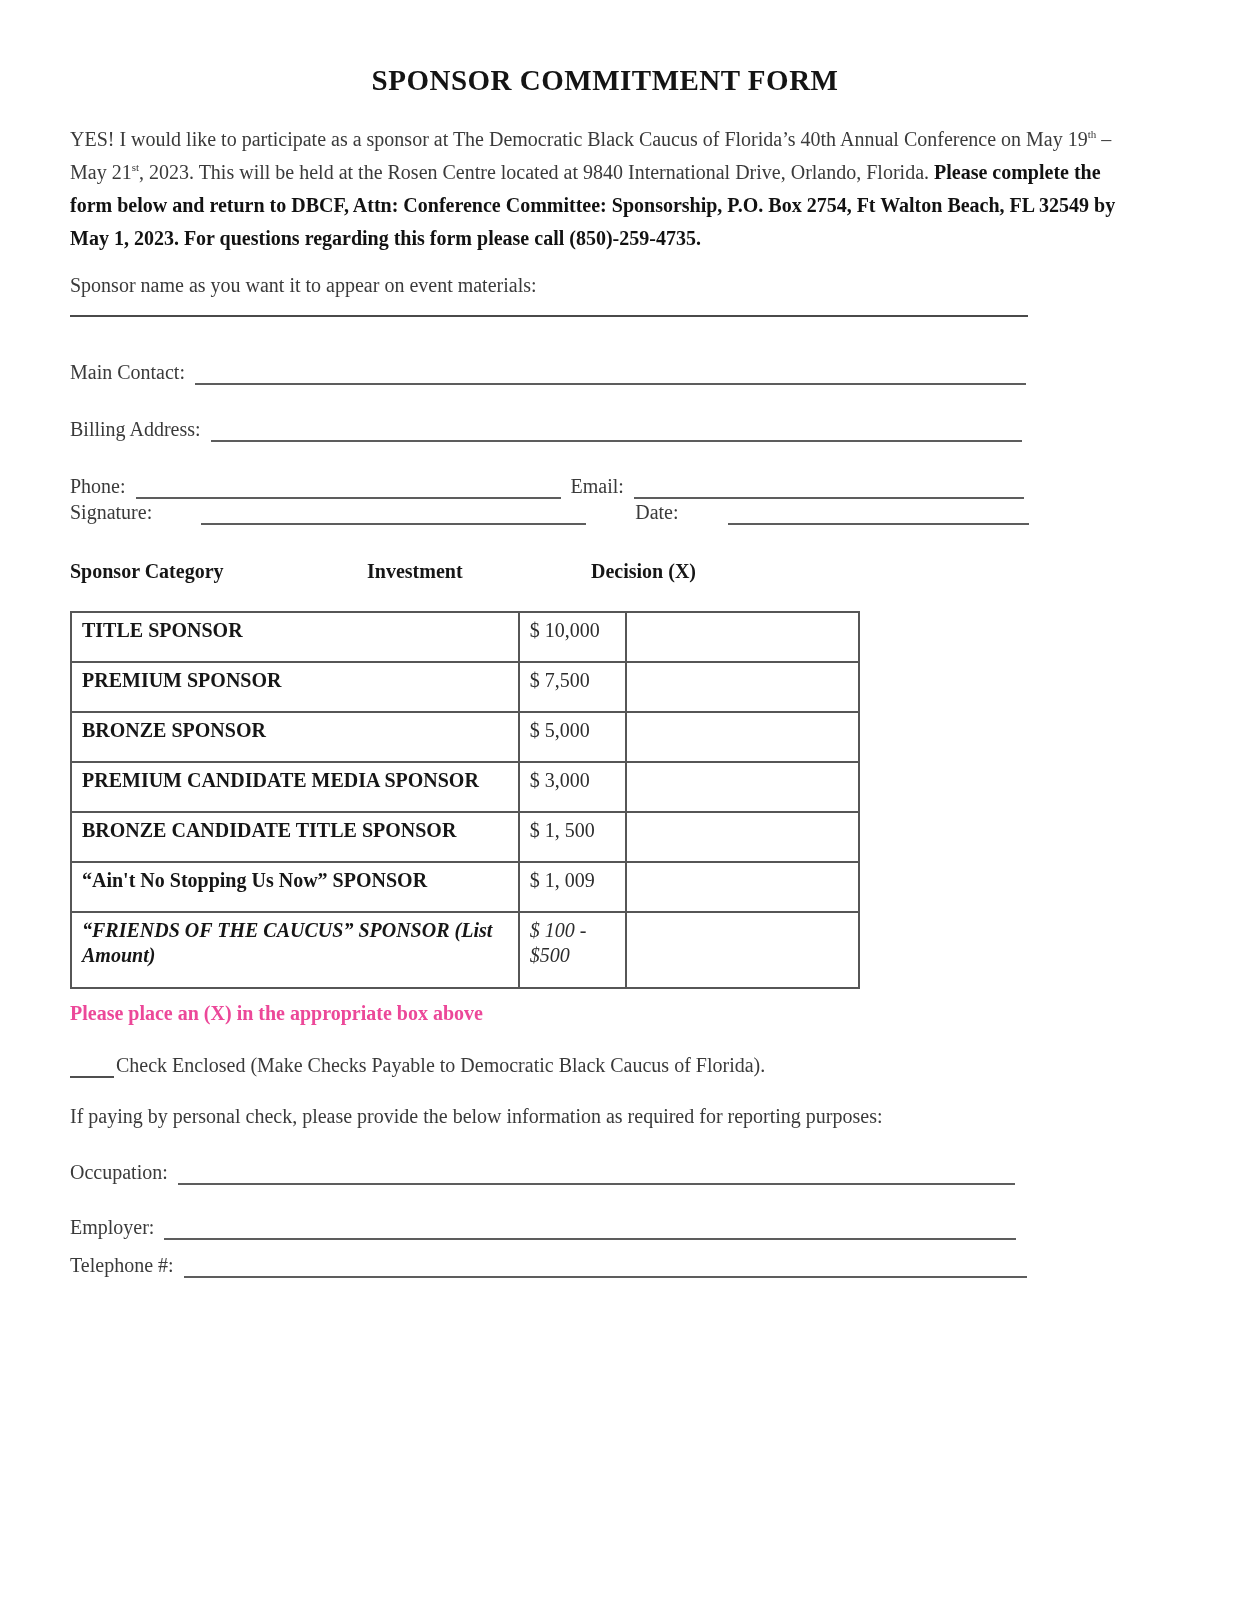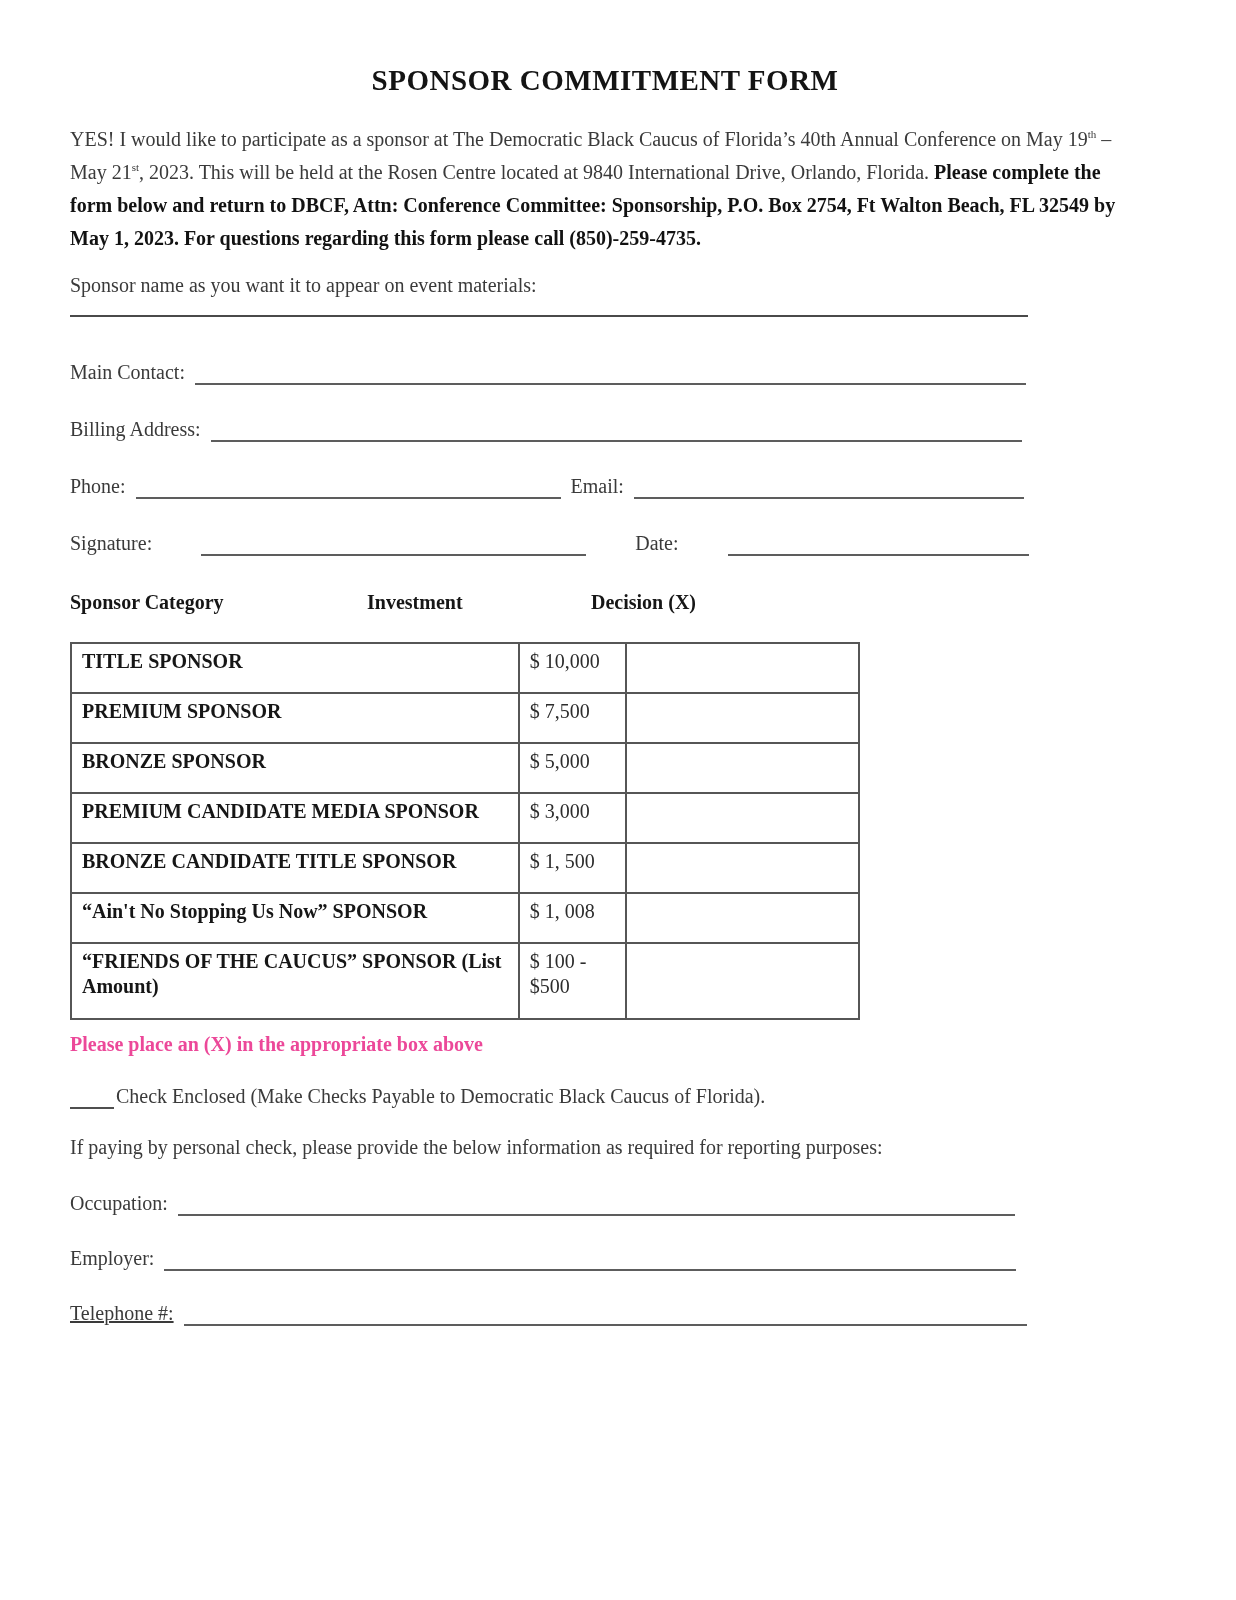--- a/index.html
+++ b/index.html
@@ -50,21 +50,21 @@
     height:24px;
   }
   .line.grow { flex:1 1 auto; margin-left:10px; }
   .line.fixed-phone { width:425px; margin-left:10px; }
   .line.fixed-sig   { width:385px; margin-left:10px; }
   .lbl.second { margin-left:10px; }
 
   .row-contact   { margin-top:42px; width:956px; }
   .row-billing   { margin-top:31px; width:952px; }
   .row-phone     { margin-top:31px; width:954px; }
-  .row-signature { margin-top:31px; width:959px;gap:39px; }
+  .row-signature { width:959px;gap:39px; }
 
   .tbl-headers {
     margin-top:34px;
     display:grid;
     grid-template-columns:297px 224px 1fr;
     font-size:20px; font-weight:700; color:#161616;
     line-height:24px;
   }
 
   table.sponsor-table {
@@ -77,21 +77,21 @@
     border:2px solid #565656;
     vertical-align:top;
     font-size:20px;
     line-height:25px;
     padding:5px 8px 14px 10px;
   }
   td.cat { width:442px; font-weight:700; color:#161616; }
   td.inv { width:106px; color:#2c2c2c; }
   td.dec { width:230px; }
   tr.std td { height:50px; }
-  tr.tall td { height:76px; }
+  tr.tall td { height:76px;font-style:italic; }
 
   p.bold-note {
     margin-top:12px;
     font-size:20px; font-weight:700; color:#ec4899;
     line-height:25px;
   }
   .check-row {
     margin-top:27px;
     font-size:20px; color:#3a3a3a; line-height:25px;
     display:flex; align-items:flex-end;
@@ -99,21 +99,21 @@
   .check-blank {
     display:inline-block; width:44px; height:20px;
     border-bottom:2px solid #4f4f4f; margin-right:2px;
   }
   p.paying-note {
     margin-top:26px;
     font-size:20px; color:#3a3a3a; line-height:25px;
   }
   .row-occupation { margin-top:30px; width:945px; }
   .row-employer   { margin-top:29px; width:946px; }
-  .row-telephone  { margin-top:29px; width:957px;text-decoration:underline; }
+  .row-telephone  { margin-top:12px; width:957px; }
 </style>
 </head>
 <body>
 
 <div class="page">
 
   <h1 class="title">SPONSOR COMMITMENT FORM</h1>
 
   <p class="intro"><span>YES! I would like to participate as a sponsor at The Democratic Black Caucus of Florida’s 40th Annual Conference on May 19</span><sup>th</sup><span> – May 21</span><sup>st</sup><span>, 2023.  This will be held at the Rosen Centre located at 9840 International Drive, Orlando, Florida.   </span><b>Please complete the form below and return to DBCF, Attn: Conference Committee: Sponsorship, P.O. Box 2754, Ft Walton Beach, FL  32549 by May 1,  2023. For questions regarding this form please call (850)-259-4735.</b></p>
 
@@ -172,21 +172,21 @@
         <td class="inv">$ 3,000</td>
         <td class="dec"></td>
       </tr>
       <tr class="std">
         <td class="cat">BRONZE CANDIDATE TITLE SPONSOR</td>
         <td class="inv">$ 1, 500</td>
         <td class="dec"></td>
       </tr>
       <tr class="std">
         <td class="cat">“Ain't No Stopping Us Now” SPONSOR</td>
-        <td class="inv">$ 1, 008</td>
+        <td class="inv">$ 1, 009</td>
         <td class="dec"></td>
       </tr>
       <tr class="tall">
         <td class="cat">“FRIENDS OF THE CAUCUS” SPONSOR (List Amount)</td>
         <td class="inv">$ 100 - $500</td>
         <td class="dec"></td>
       </tr>
     </tbody>
   </table>
 

